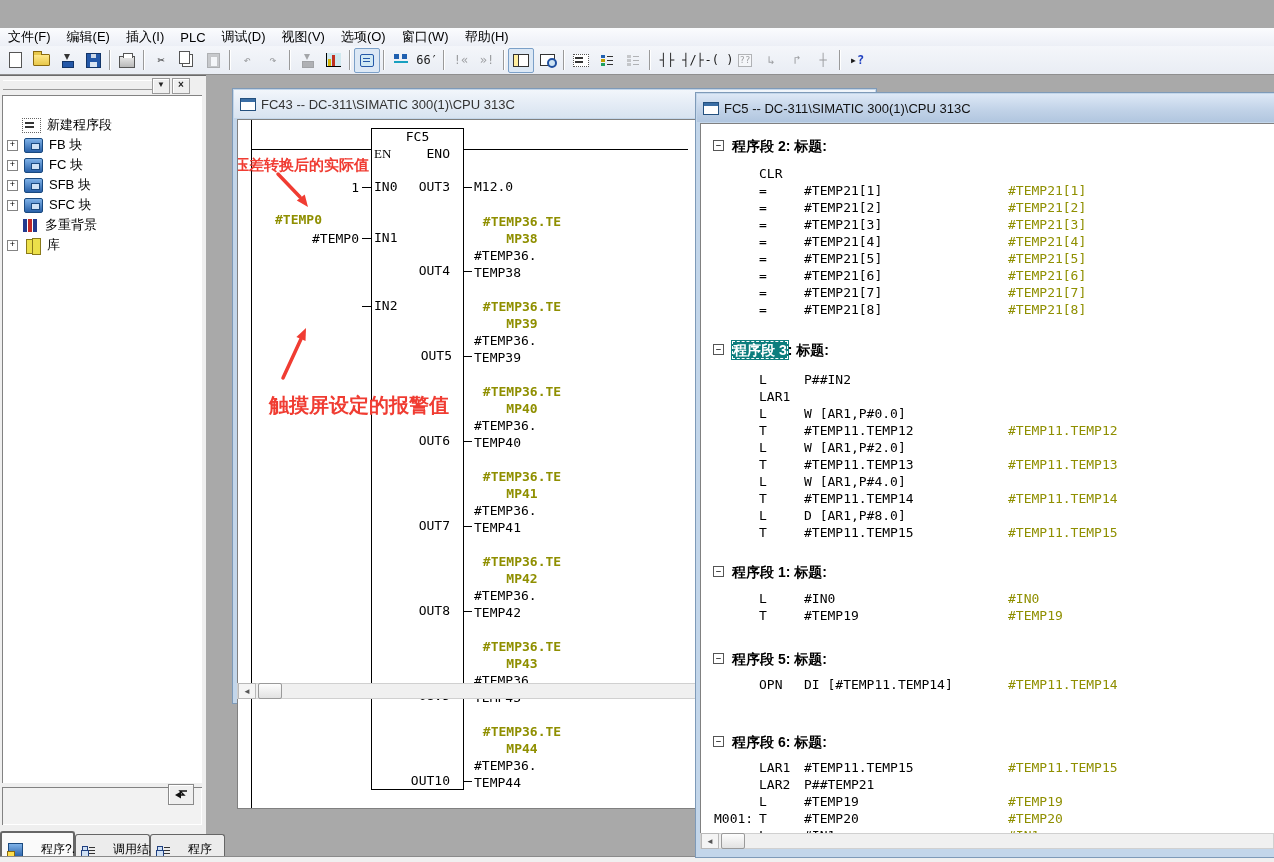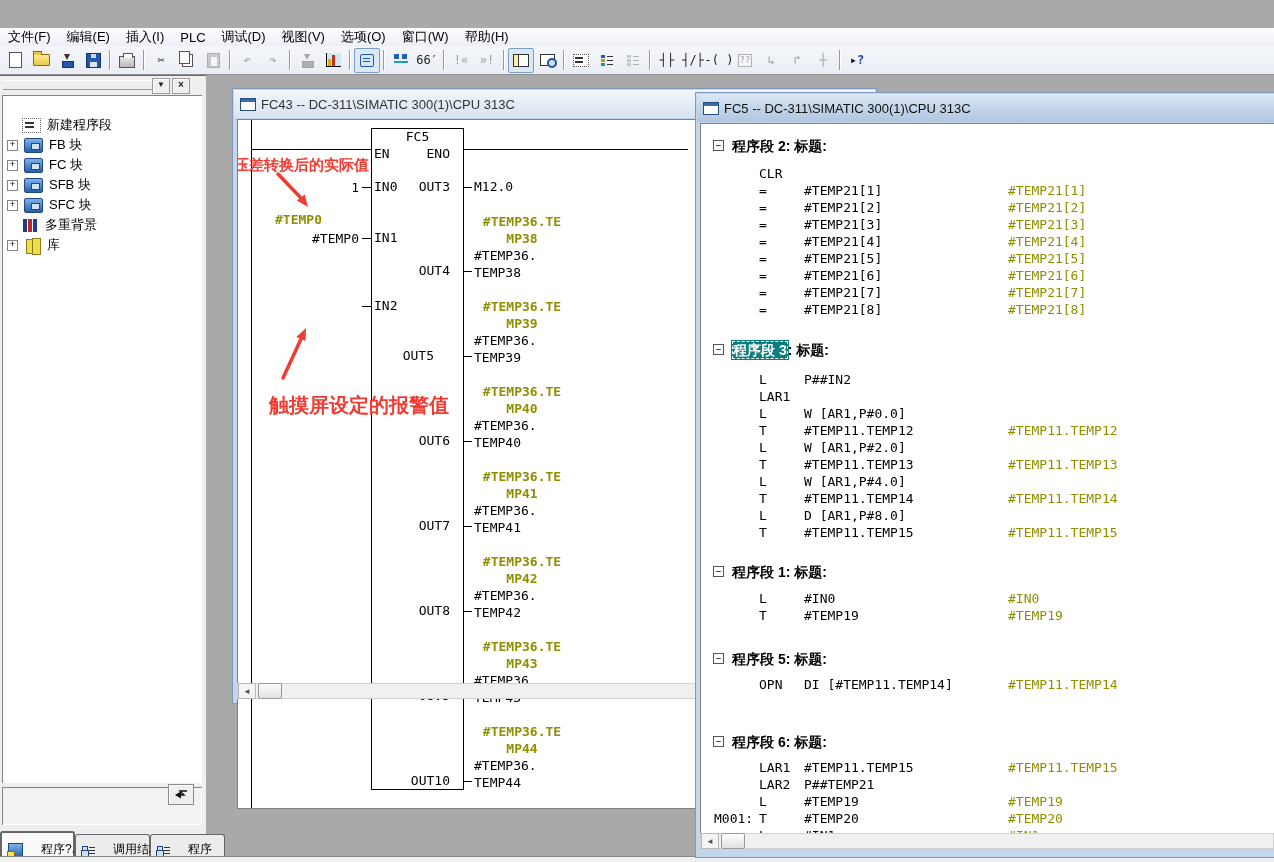--- a/index.html
+++ b/index.html
@@ -351,21 +351,21 @@
     <div class="wtbar inactive">
       <span class="wtico"></span>
       <span>FC43 -- DC-311\SIMATIC 300(1)\CPU 313C</span>
     </div>
     <div class="wbody" style="width:637px;height:688px;">
       <div class="fbd" id="fbd">
         <div class="vline"></div>
         <div class="wire" style="left:14px;top:29px;width:436px;"></div>
         <div class="blockbox"></div>
         <div class="btitle">FC5</div>
-        <div class="abs" style="left:136px;top:26px;">EN</div>
+        <div class="abs" style="left:136px;top:26px;font-family:Liberation Serif, serif;">EN</div>
         <div class="abs" style="left:152px;top:26px;width:60px;text-align:right;">ENO</div>
         <div class="anno" style="left:-4px;top:36px;">压差转换后的实际值</div>
         <div class="anno" style="left:31px;top:272px;font-size:20px;">触摸屏设定的报警值</div>
         <svg class="anno-svg" width="637" height="688">
           <line x1="40" y1="54" x2="62" y2="77" stroke="#f03c32" stroke-width="3.5" stroke-linecap="round"></line>
           <polygon points="70,87 66.7,74.5 58.8,80.5" fill="#f03c32"></polygon>
           <line x1="45" y1="258" x2="63" y2="219" stroke="#f03c32" stroke-width="3.5" stroke-linecap="round"></line>
           <polygon points="68,208 67.5,221 58.4,217" fill="#f03c32"></polygon>
         </svg>
       <div class="abs" style="left: 136px; top: 59px;">IN0</div>
@@ -385,21 +385,21 @@
           <div class="stub" style="left: 226px; top: 67px; width: 8px;"></div>
           <div class="abs" style="left: 236px; top: 59px;">M12.0</div>
           <div class="abs" style="left: 152px; top: 143px; width: 60px; text-align: right;">OUT4</div>
           <div class="stub" style="left: 226px; top: 151px; width: 8px;"></div>
           <div class="outblk" style="top: 93px;">
             <div class="ol">#TEMP36.TE</div>
             <div class="ol">MP38</div>
             <div class="bl">#TEMP36.</div>
             <div class="bl">TEMP38</div>
           </div>
-          <div class="abs" style="left: 136px; top: 228px; width: 60px; text-align: right;">OUT5</div>
+          <div class="abs" style="left: 154px; top: 228px; width: 60px; text-align: right;">OUT5</div>
           <div class="stub" style="left: 226px; top: 236px; width: 8px;"></div>
           <div class="outblk" style="top: 178px;">
             <div class="ol">#TEMP36.TE</div>
             <div class="ol">MP39</div>
             <div class="bl">#TEMP36.</div>
             <div class="bl">TEMP39</div>
           </div>
           <div class="abs" style="left: 152px; top: 313px; width: 60px; text-align: right;">OUT6</div>
           <div class="stub" style="left: 226px; top: 321px; width: 8px;"></div>
           <div class="outblk" style="top: 263px;">

